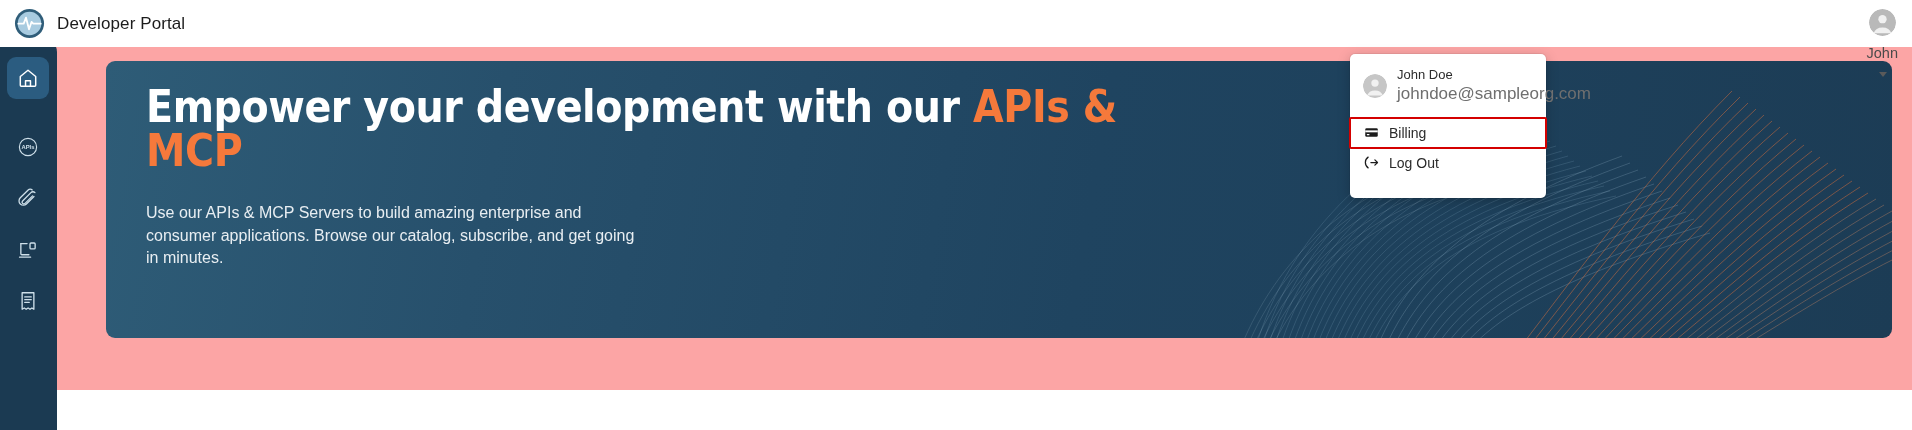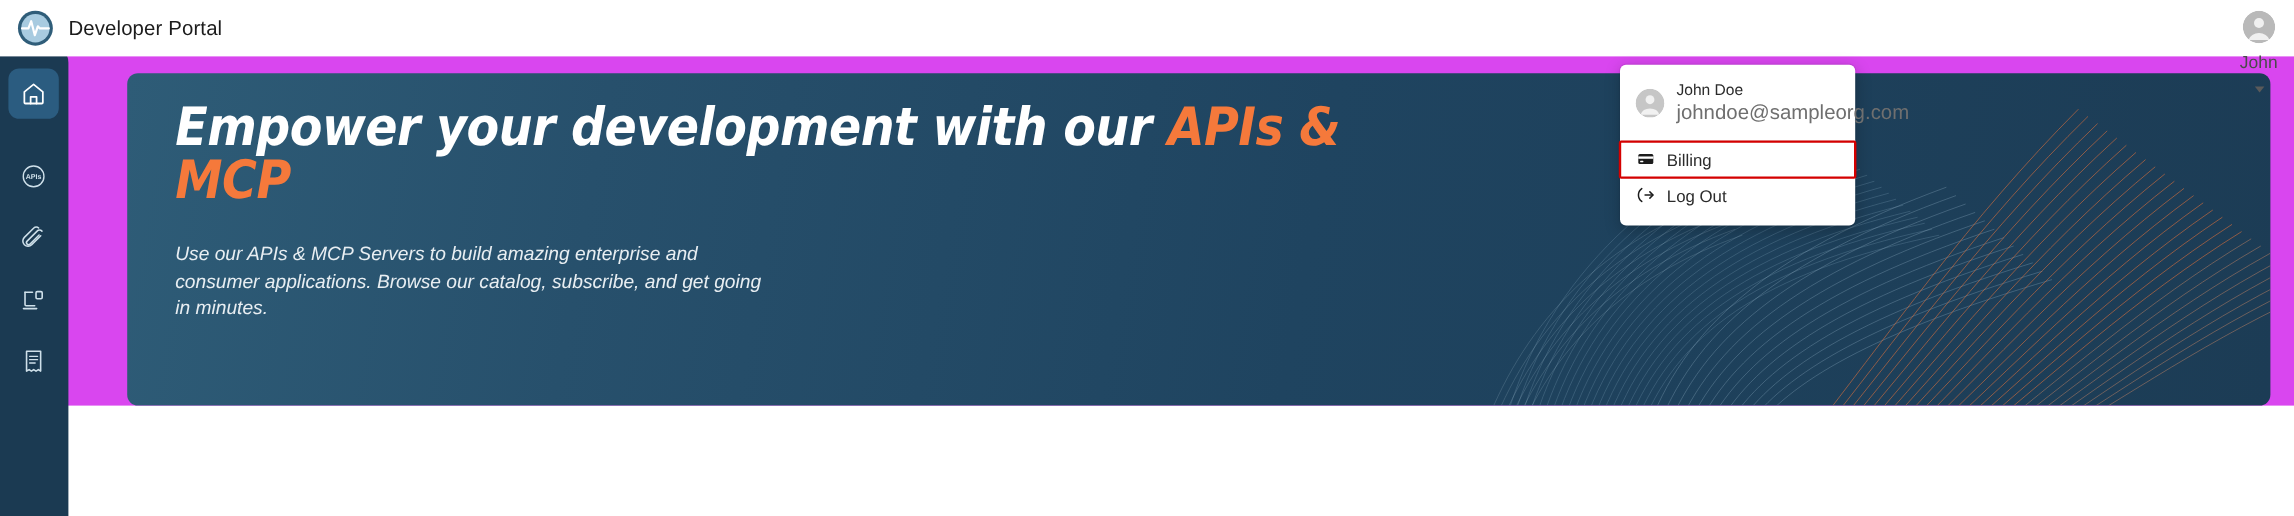--- a/index.html
+++ b/index.html
@@ -2,21 +2,21 @@
 <html><head>
 <meta charset="utf-8">
 <style>
   * { margin:0; padding:0; box-sizing:border-box; }
   html, body {
     width:1912px; height:430px;
     background:#ffffff;
     font-family:"Liberation Sans", sans-serif;
     overflow:hidden;
   }
-  #root { position:relative; width:1912px; height:338px; background:#d946ef; }
+  #root { position:relative; width:1912px; height:390px; background:#fca5a5; }
 
   
   .header {
     position:absolute; top:0; left:0; width:1912px; height:47px;
     background:#ffffff; z-index:30;
   }
   .brand { position:absolute; left:14px; top:8px; display:flex; align-items:center; gap:12px; }
   .brand-logo { width:31px; height:31px; border-radius:50%; display:block; }
   .brand-title {
     font-size:17px; color:#1c1c1c; font-weight:400; letter-spacing:.1px;
@@ -46,21 +46,20 @@
   }
   .nav-item.active { background:#2b5c80; }
   .nav-item svg { display:block; }
 
   
   .hero {
     position:absolute; left:106px; top:61px; width:1786px; height:277px;
     border-radius:9px; overflow:hidden;
     background:linear-gradient(100deg,#2e5c77 0%,#27506c 22%,#1f4460 55%,#1c3c55 100%);
     z-index:5;
-    font-style:italic;
   }
   .hero-art { position:absolute; right:0; top:0; width:720px; height:277px; overflow:hidden; }
   .hero-art svg { position:absolute; right:-40px; top:-30px; }
 
   .hero-content { position:absolute; left:40px; top:24px; width:1000px; z-index:3; }
   .hero-h1 {
     font-family:"DejaVu Sans Condensed","Liberation Sans", sans-serif;
     font-size:44px; line-height:1.0; font-weight:700;
     color:#ffffff; letter-spacing:-0.4px; margin-bottom:2px;
     -webkit-font-smoothing:antialiased;
@@ -70,21 +69,21 @@
   .hero-desc {
     margin-top:29px; font-size:16px; line-height:1.42; color:#e8eef2;
     max-width:500px; font-weight:400;
   }
 
   
   .dropdown {
     position:absolute; left:1350px; top:54px; width:196px;
     background:#ffffff; border-radius:5px;
     box-shadow:0 3px 13px rgba(0,0,0,.22), 0 0 0 1px rgba(0,0,0,.05);
-    z-index:40; padding-bottom:10px;
+    z-index:40; padding-bottom:20px;
   }
   .dd-profile { display:flex; align-items:center; gap:10px; padding:12px 13px 11px 13px; }
   .avatar-md { width:24px; height:24px; border-radius:50%; display:block; flex:0 0 24px; }
   .dd-pname { font-size:13px; color:#2b2b2b; line-height:1.32; white-space:nowrap; }
   .dd-pmail { font-size:17px; color:#6f6f6f; line-height:1.32; white-space:nowrap; }
   .dd-sep { height:1px; background:#e6e6e6; margin:0; }
   .dd-item {
     display:flex; align-items:center; gap:10px;
     padding:7px 13px; font-size:14px; color:#2b2b2b; cursor:pointer;
     position:relative; white-space:nowrap;

